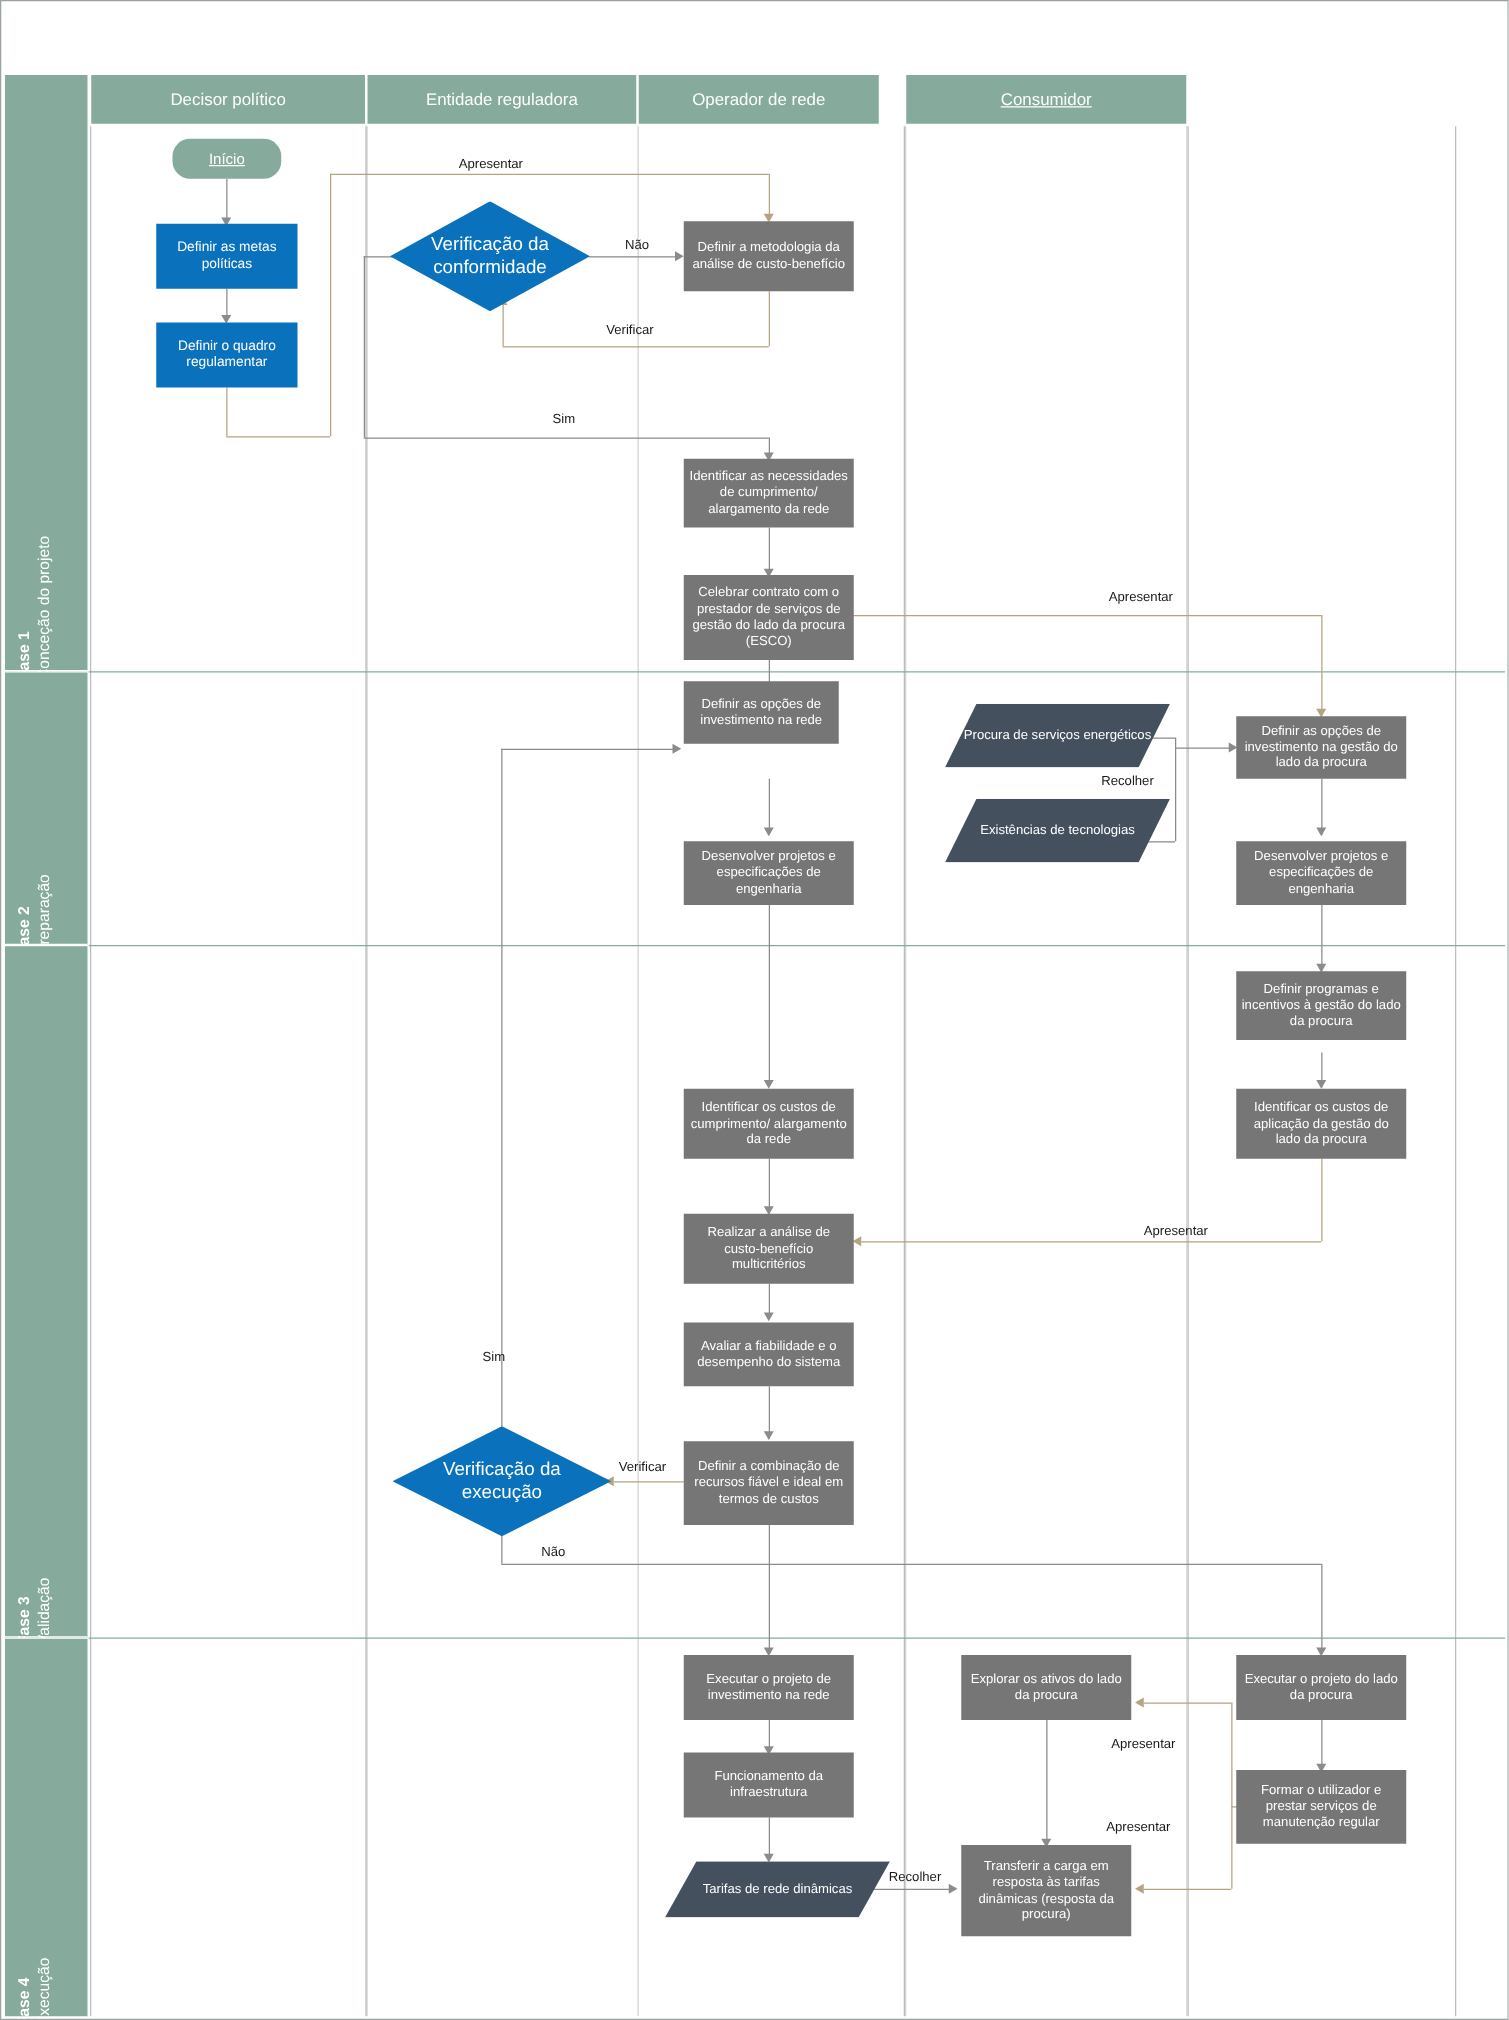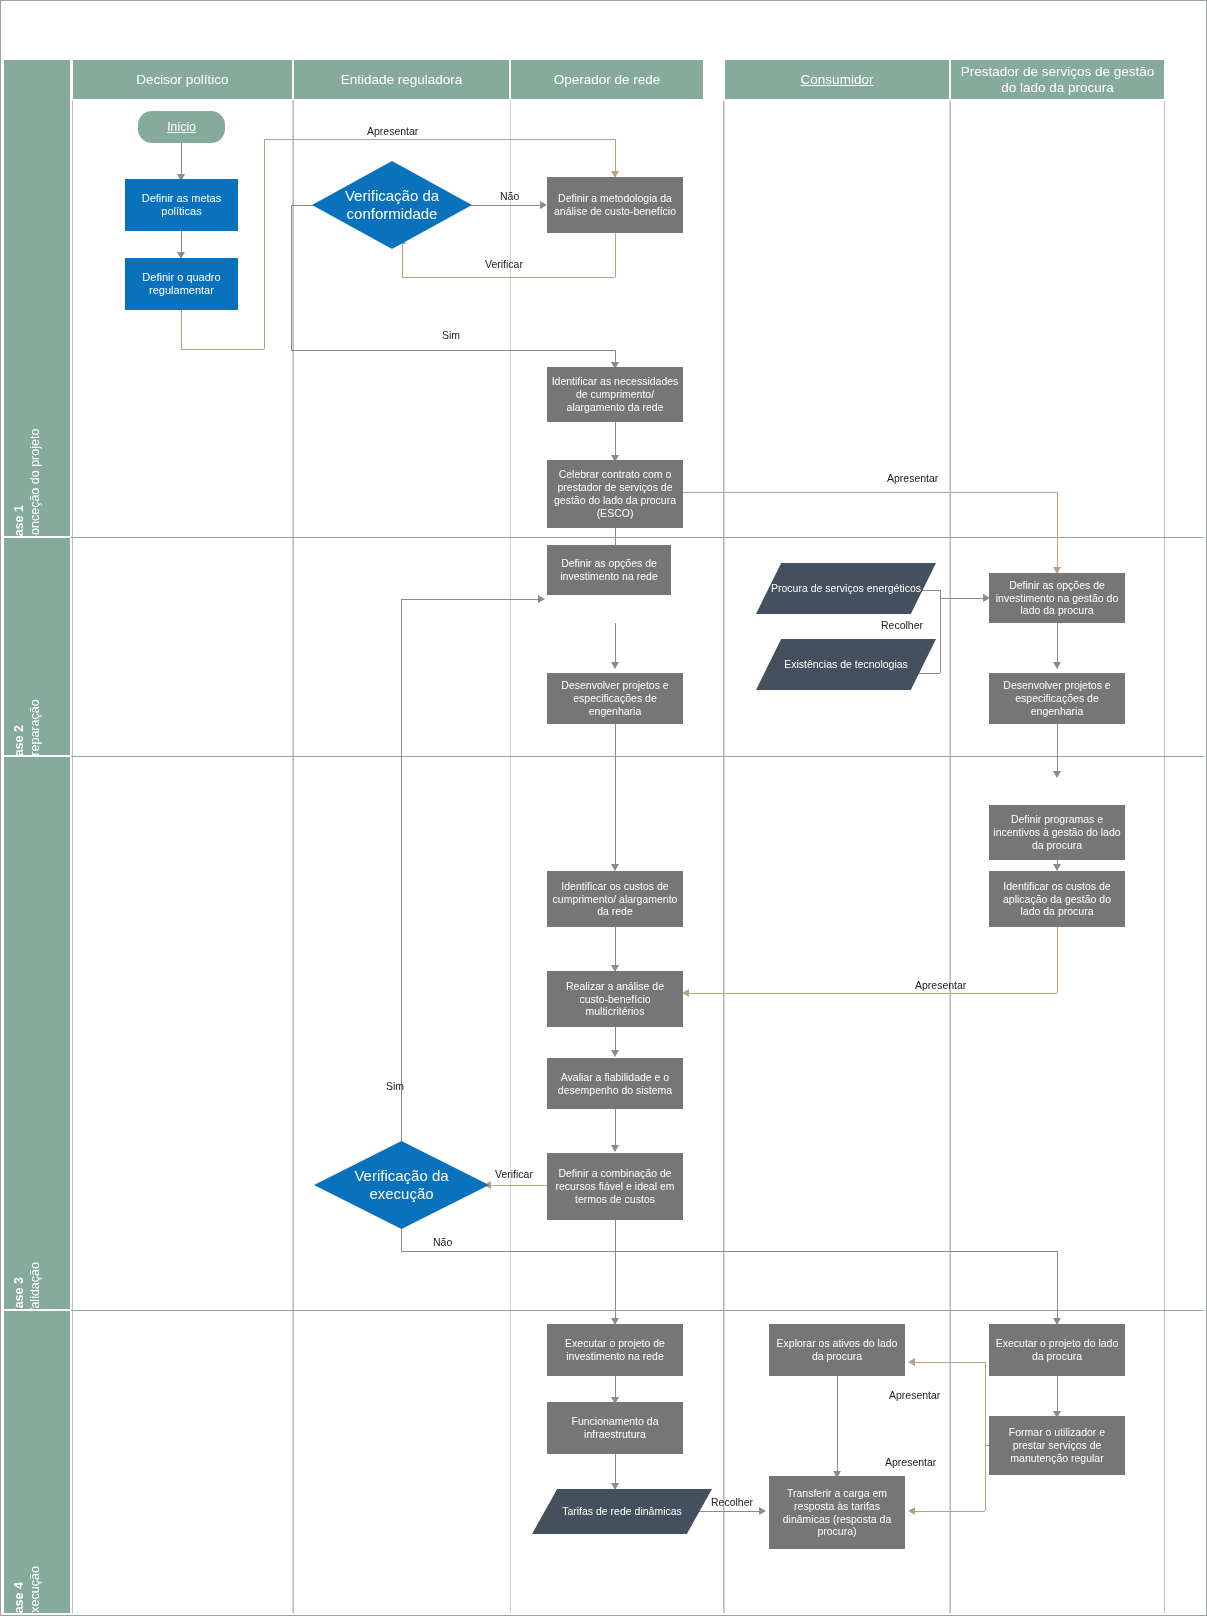--- a/index.html
+++ b/index.html
@@ -149,23 +149,20 @@
     </div>
   <div class="lane-head" style="left:293px;width:215px;">
     <span>Entidade reguladora</span>
     </div>
   <div class="lane-head" style="left:510px;width:192px;">
     <span>Operador de rede</span>
     </div>
   <div class="lane-head" style="left:724px;width:224px;text-decoration:underline;">
     <span>Consumidor</span>
     </div>
-  <div class="lane-head" style="left:950px;width:213px;">
-    <span>Prestador de serviços de gestão do lado da procura</span>
-    </div>
 
   <div class="lane-div solid" style="left:71px;top:100px;height:1512px;"></div>
   <div class="lane-div" style="left:291px;top:100px;height:1512px;"></div>
   <div class="lane-div solid" style="left:292px;top:100px;height:1512px;"></div>
   <div class="lane-div" style="left:509px;top:100px;height:1512px;"></div>
   <div class="lane-div solid" style="left:722px;top:100px;height:1512px;"></div>
   <div class="lane-div" style="left:723px;top:100px;height:1512px;"></div>
   <div class="lane-div" style="left:948px;top:100px;height:1512px;"></div>
   <div class="lane-div solid" style="left:949px;top:100px;height:1512px;"></div>
   <div class="lane-div solid" style="left:1163px;top:100px;height:1512px;"></div>
@@ -334,21 +331,21 @@
     <div class="para-shape sk18"></div>
     <span class="para-label">Existências de tecnologias</span>
   </div>
   <div class="node n-gray" style="left:988px;top:572px;width:136px;height:50px;">
     <span>Definir as opções de investimento na gestão do lado da procura</span>
   </div>
   <div class="node n-gray" style="left:988px;top:672px;width:136px;height:51px;">
     <span>Desenvolver projetos e especificações de engenharia</span>
   </div>
 
-  <div class="node n-gray" style="left:988px;top:776px;width:136px;height:55px;margin-top:28px;">
+  <div class="node n-gray" style="left:988px;top:776px;width:136px;height:55px;">
     <span>Definir programas e incentivos à gestão do lado da procura</span>
   </div>
   <div class="node n-gray" style="left:546px;top:870px;width:136px;height:56px;">
     <span>Identificar os custos de cumprimento/ alargamento da rede</span>
   </div>
   <div class="node n-gray" style="left:988px;top:870px;width:136px;height:56px;">
     <span>Identificar os custos de aplicação da gestão do lado da procura</span>
   </div>
   <div class="node n-gray" style="left:546px;top:970px;width:136px;height:56px;">
     <span>Realizar a análise de custo-benefício multicritérios</span>

